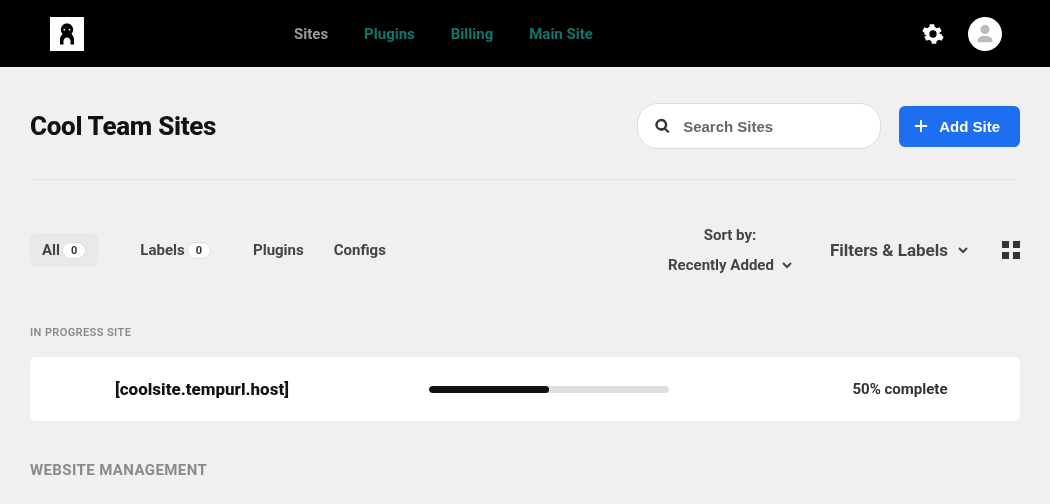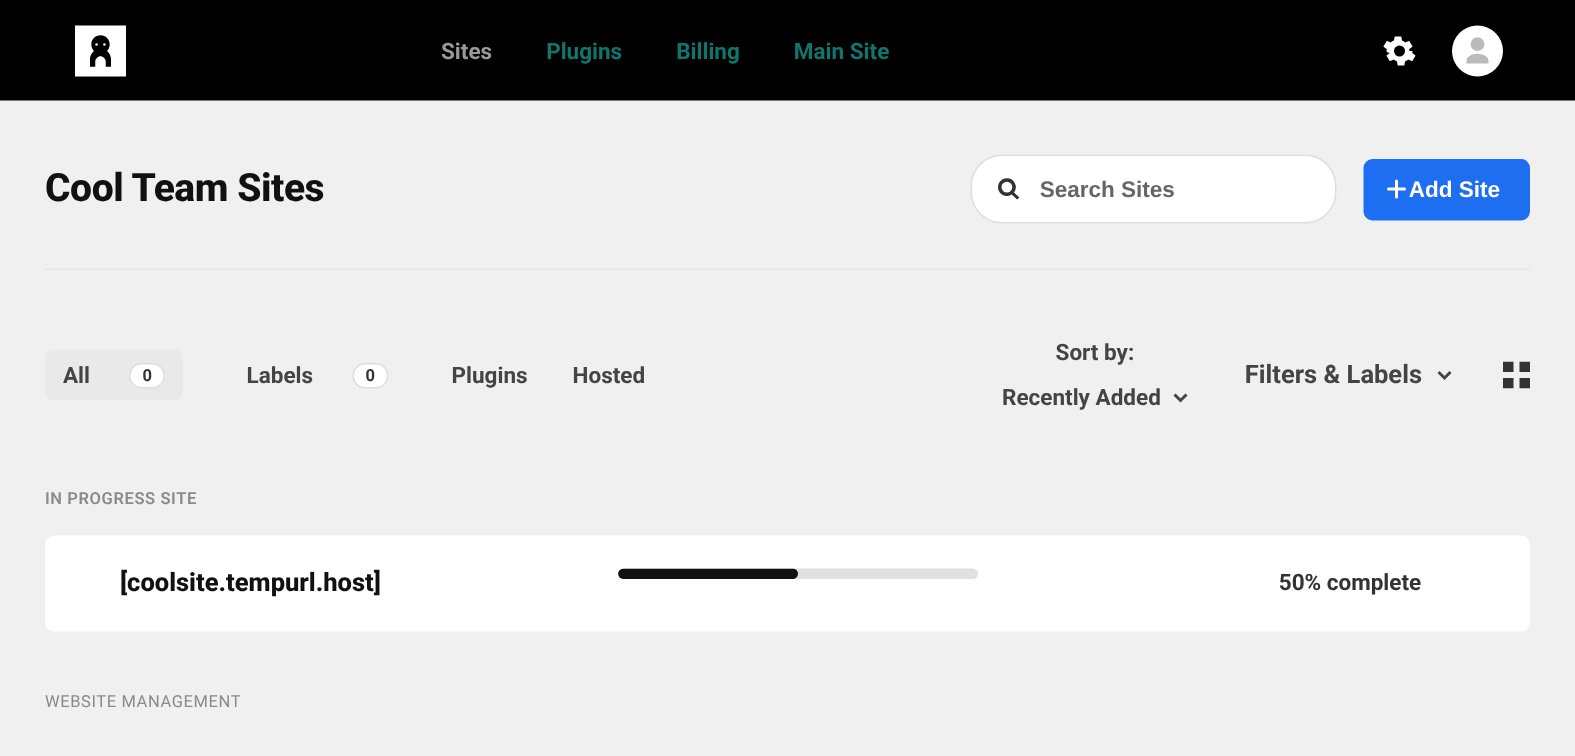--- a/index.html
+++ b/index.html
@@ -20,45 +20,45 @@
     
     
     .main { padding: 36px 30px 30px 30px; }
     .title-row { display: flex; align-items: center; }
     .page-title { font-size: 26px; font-weight: 800; color: #111; letter-spacing: -0.3px; }
     .title-spacer { flex: 1; }
     .search-wrap { position: relative; }
     .search { width: 244px; height: 46px; border-radius: 21px; border: 1px solid #ddd; background: #fff; padding-left: 45px; font-size: 15px; font-weight: 600; color: #4d7c0f; outline: none; }
     .search::placeholder { color: #666; font-weight: 600; }
     .search-icon { position: absolute; left: 18px; top: 50%; transform: translateY(-50%); width: 15px; height: 15px; color: #333; }
-    .add-btn { margin-left: 18px; height: 41px; background: #1d6ef0; color: #fff; border: none; border-radius: 6px; font-weight: 700; font-size: 15px; padding: 0 20px 0 14px; display: inline-flex; align-items: center; cursor: pointer; }
+    .add-btn { margin-left: 18px; height: 41px; background: #1d6ef0; color: #fff; border: none; border-radius: 6px; font-weight: 700; font-size: 15px; padding: 0 20px 0 14px; display: inline-flex; align-items: center; gap: 10px; cursor: pointer; }
     .add-btn-icon { width: 16px; height: 16px; }
     
     .divider { border: none; border-top: 1px solid #e5e5e5; margin: 30px 0 0 0; }
     
     
     .filter-row { display: flex; align-items: center; margin-top: 46px; }
     .tabs { display: flex; align-items: center; gap: 30px; }
-    .tab { display: inline-flex; align-items: center; gap: 26px; font-size: 15px; font-weight: 700; color: #444; cursor: pointer; padding: 8px 12px; border-radius: 6px; }
+    .tab { display: inline-flex; align-items: center; gap: 2px; font-size: 15px; font-weight: 700; color: #444; cursor: pointer; padding: 8px 12px; border-radius: 6px; }
     .tab.active { background: #e9e9e9; }
     .tab-pill { background: #fff; border: 1px solid #ddd; border-radius: 11px; font-size: 11px; font-weight: 700; padding: 1px 8px; color: #333; }
     .tab-plain { font-size: 15px; font-weight: 700; color: #444; cursor: pointer; }
     .filter-spacer { flex: 1; }
     .sort-wrap { display: flex; align-items: center; gap: 12px; font-size: 15px; font-weight: 700; color: #444; flex-direction: column; }
     .sort-select { display: inline-flex; align-items: center; gap: 8px; cursor: pointer; }
     .chev { width: 10px; height: 10px; }
     .filters-wrap { display: inline-flex; align-items: center; gap: 10px; font-size: 17px; font-weight: 700; color: #444; margin-left: 38px; cursor: pointer; }
     .grid-icon { width: 18px; height: 18px; color: #333; margin-left: 34px; cursor: pointer; }
     
     
     .section-label { font-size: 11px; font-weight: 600; letter-spacing: 0.4px; color: #8a8a8a; margin-top: 52px; }
-    .section-label2 { font-size: 11px; font-weight: 400; letter-spacing: 0.4px; color: #8a8a8a; margin-top: 40px; }
+    .section-label2 { font-size: 15px; font-weight: 700; letter-spacing: 0.4px; color: #8a8a8a; margin-top: 40px; }
     
     
-    .card { background: #fff; border-radius: 6px; margin-top: 18px; padding: 22px 30px 22px 50px; display: flex; }
+    .card { background: #fff; border-radius: 6px; margin-top: 18px; padding: 22px 30px 22px 85px; display: flex; align-items: center; }
     .site-name { font-size: 17px; font-weight: 800; color: #111; }
     .card-mid { flex: 1; display: flex; justify-content: center; }
     .progress { width: 240px; height: 7px; background: #e0e0e0; border-radius: 4px; overflow: hidden; }
     .progress-fill { height: 100%; background: #111; border-radius: 4px; }
     .complete { font-size: 15px; font-weight: 700; color: #333; width: 180px; text-align: center; }
   </style>
 </head>
 <body>
 
 <div class="header">
@@ -113,21 +113,21 @@
     <div class="tabs">
       <span class="tab active">
         <span>All</span>
         <span class="tab-pill">0</span>
       </span>
       <span class="tab">
         <span>Labels</span>
         <span class="tab-pill">0</span>
       </span>
       <span class="tab-plain">Plugins</span>
-      <span class="tab-plain">Hosted</span>
+      <span class="tab-plain">Configs</span>
     </div>
     <div class="filter-spacer"></div>
     <div class="sort-wrap">
       <span>Sort by:</span>
       <span class="sort-select">
         <span>Recently Added</span>
         <svg class="chev" viewBox="0 0 10 10">
             <path fill="none" stroke="currentColor" stroke-width="2" d="M1 3l4 4 4-4"></path>
           </svg>
       </span>

